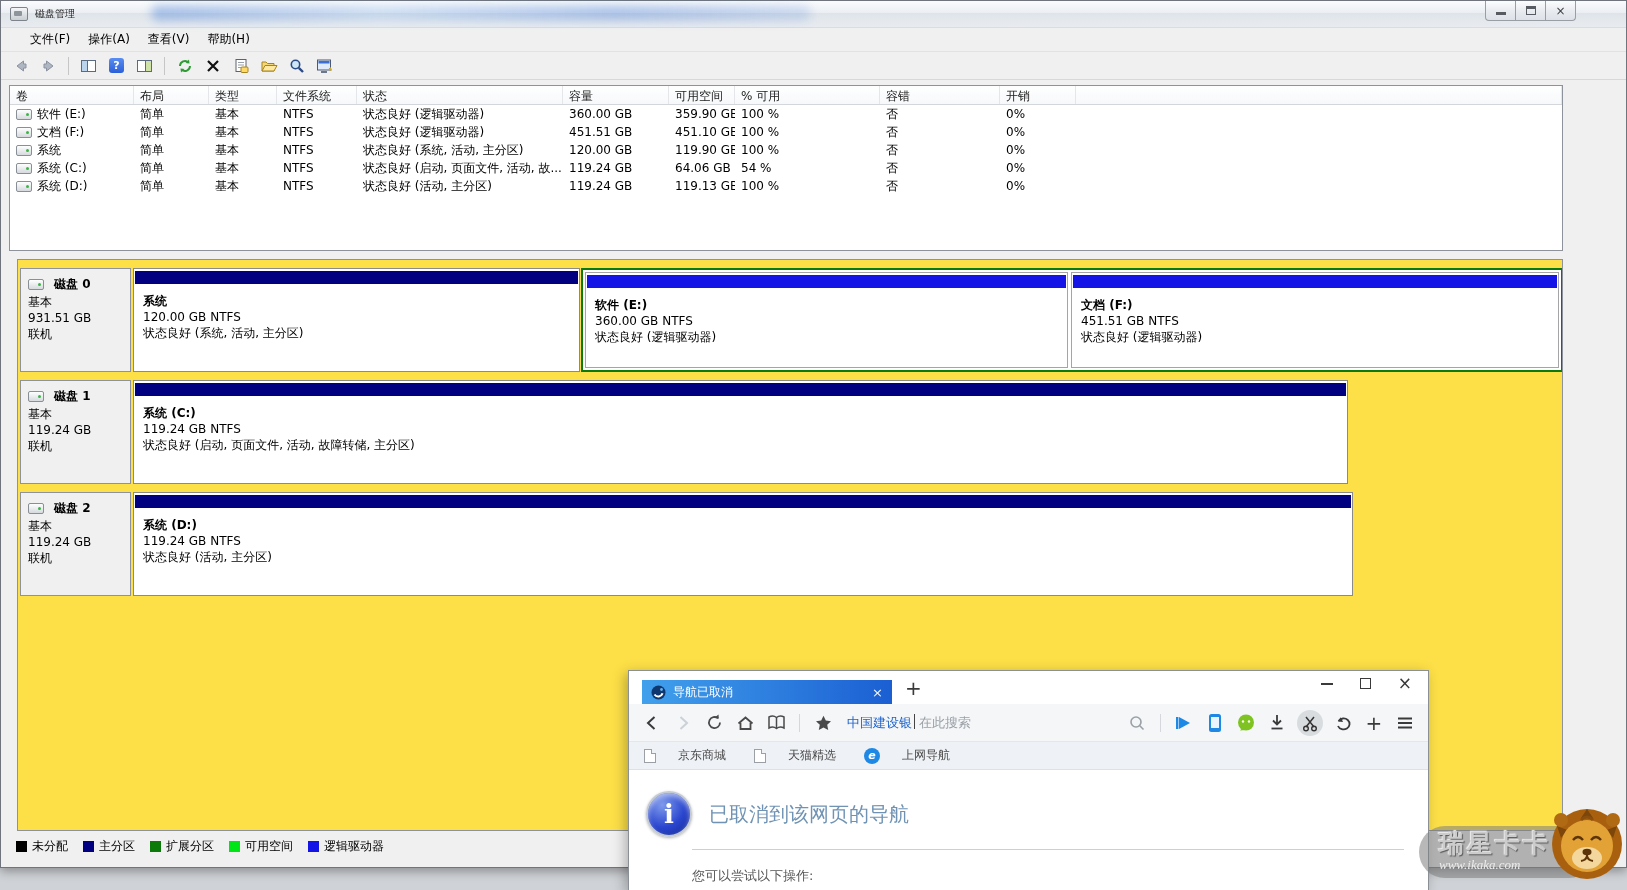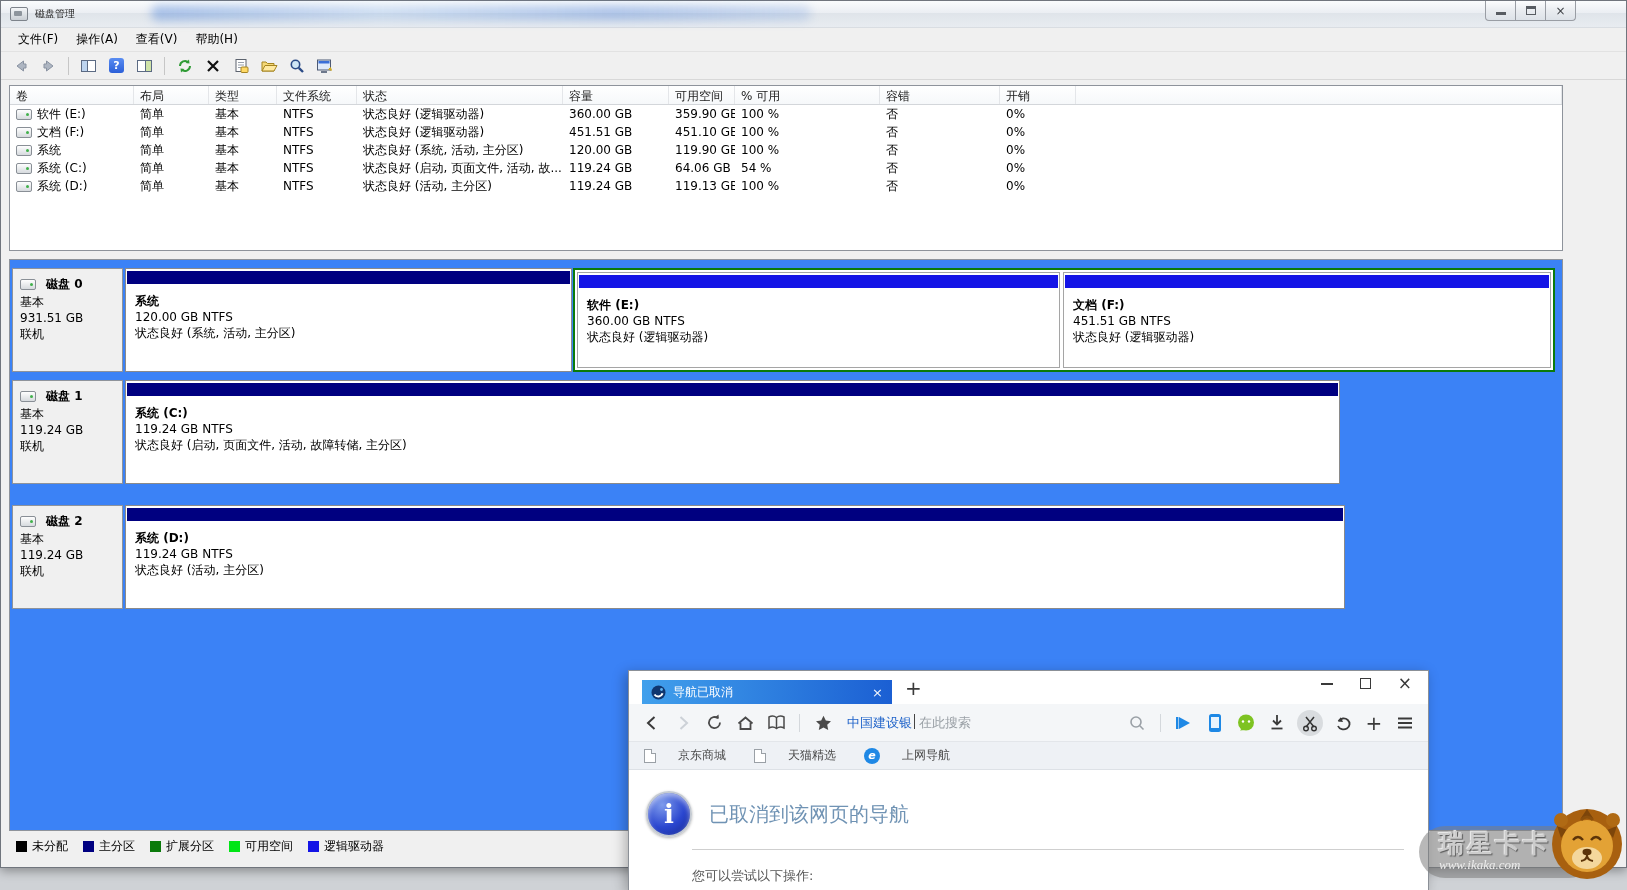--- a/index.html
+++ b/index.html
@@ -39,21 +39,21 @@
     width:31px; height:20px; border:1px solid #999da4; border-top:none; margin-left:-1px;
     background:linear-gradient(#fcfdfe,#e9ecf0 50%,#dde2e8);
     display:flex; align-items:center; justify-content:center; color:#3c3f44; font-size:12px;
   }
   .win-btn.first { border-radius:0 0 0 4px; }
   .win-btn.last  { border-radius:0 0 4px 0; }
   .min-bar { width:10px; height:3px; background:#585c62; margin-top:6px; }
   .max-box { width:10px; height:9px; border:1px solid #585c62; border-top:3px solid #585c62; }
 
   .menubar { height:24px; background:#f0f0f0; border-bottom:1px solid #e2e2e2;
-    display:flex; align-items:center; padding-left:8px; }
+    display:flex; align-items:center; padding-left:20px; }
   .menu-item { padding:4px 9px; cursor:default; }
 
   .toolbar { height:28px; background:#f0f0f0; border-bottom:1px solid #d8d8d8;
     display:flex; align-items:center; padding-left:7px; gap:3px; }
   .tb-btn { width:25px; height:23px; display:flex; align-items:center; justify-content:center;
     border:1px solid transparent; border-radius:2px; }
   .tb-sep { width:1px; height:18px; background:#c6c6c6; margin:0 4px; }
   .help-sq { width:15px; height:15px; background:linear-gradient(#5a8df2,#2b5fd8); color:#fff;
     border-radius:3px; font-size:11px; font-weight:bold; display:flex; align-items:center; justify-content:center; }
   .pane-ico { width:15px; height:12px; border:1px solid #5b6a83; background:#fff; position:relative; }
@@ -73,24 +73,24 @@
   .c0{width:124px;flex:none;} .c1{width:75px;flex:none;} .c2{width:68px;flex:none;}
   .c3{width:80px;flex:none;}  .c4{width:206px;flex:none;} .c5{width:106px;flex:none;}
   .c6{width:66px;flex:none;}  .c7{width:145px;flex:none;} .c8{width:120px;flex:none;}
   .c9{width:76px;flex:none;}  .c10{flex:1;}
   .vol-cell { display:flex; align-items:center; }
   .drive-icon { width:16px; height:11px; border:1px solid #898f96; border-radius:2px;
     background:linear-gradient(#fefefe,#d6dade); position:relative; margin-right:5px; flex:none; }
   .drive-icon::after { content:""; position:absolute; right:2px; top:3px; width:3px; height:3px;
     background:#41b04b; border-radius:50%; }
 
-  .graph-pane { position:absolute; left:0; right:0; top:174px; height:572px;
-    background:#3b82f6; border:1px solid #8e939b; overflow:hidden; }
+  .graph-pane { position:absolute; left:8px; right:0; top:174px; height:572px;
+    background:#fde047; border:1px solid #8e939b; overflow:hidden; }
   .disk-row { position:absolute; left:2px; display:flex; height:104px; }
-  .disk-row.d0 { top:8px; }  .disk-row.d1 { top:120px; }  .disk-row.d2 { top:232px;margin-top:13px; }
+  .disk-row.d0 { top:8px; }  .disk-row.d1 { top:120px; }  .disk-row.d2 { top:232px; }
   .disk-label { width:111px; flex:none; border:1px solid #8e939b; background:#f0f0f0;
     padding:7px 6px 0 7px; line-height:16px; }
   .disk-name { display:flex; align-items:center; gap:5px; font-weight:bold; margin-bottom:2px; }
   .parts { display:flex; margin-left:2px; }
   .part { border:1px solid #8a8a8a; background:#fff; position:relative;
     padding:24px 8px 0 9px; line-height:16px; white-space:nowrap; overflow:hidden; }
   .part-strip { position:absolute; left:1px; right:1px; top:2px; height:13px; }
   .strip-primary { background:#000080; }
   .strip-logical { background:#1414e6; }
   .part-title { font-weight:bold; }

